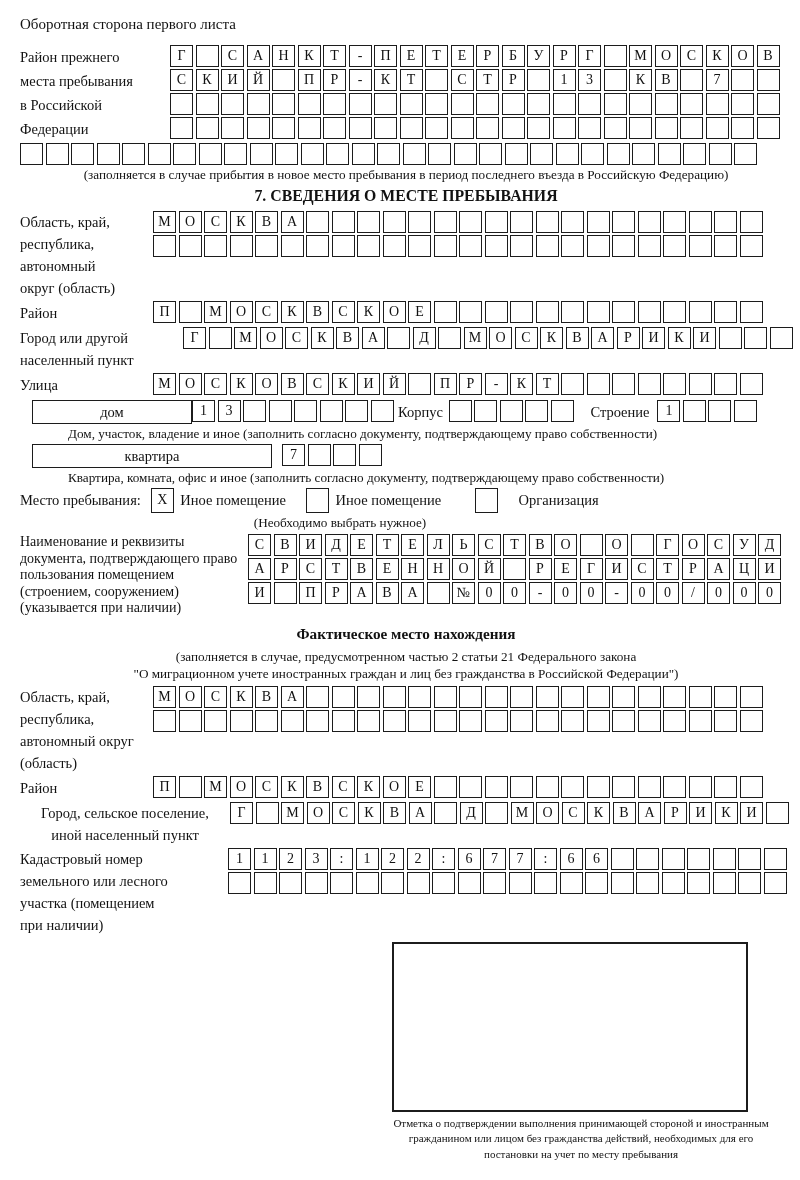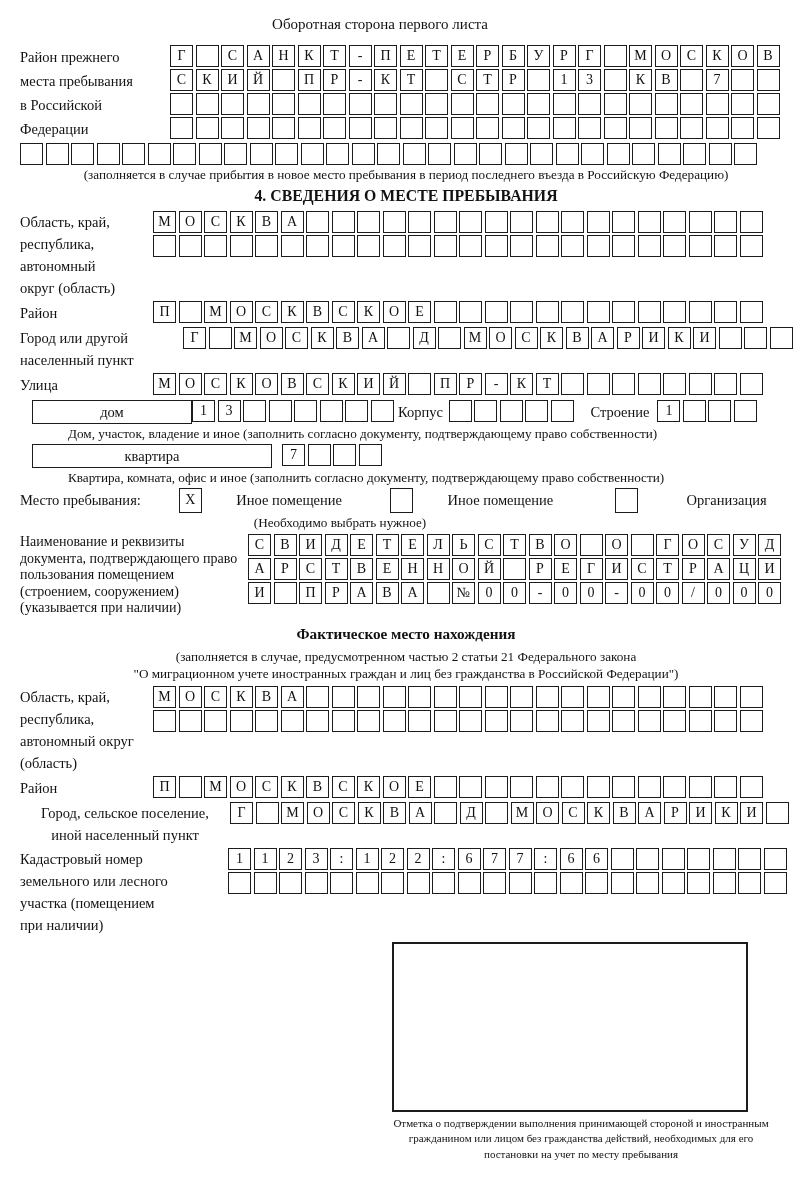--- a/index.html
+++ b/index.html
@@ -1,34 +1,34 @@
 <!DOCTYPE html>
 <html><head>
 <meta charset="utf-8">
 <style>
   html,body{margin:0;padding:0;background:#fff;}
   body{width:800px;height:1180px;color:#121212;font-family:"Liberation Serif",serif;font-size:14.5px;overflow:hidden;}
   .page{box-sizing:border-box;width:800px;height:1180px;padding:16px 8px 0 20px;}
-  .hdr{text-align:center;padding-right:52px;font-size:15px;}
+  .hdr{text-align:left;padding-right:52px;font-size:15px;}
   .cbox{display:inline-block;box-sizing:border-box;width:23px;height:22px;border:1.7px solid #1c1c1c;
         margin-right:2.5px;text-align:center;line-height:19px;font-size:14px;vertical-align:top;background:#fff;}
   .chk{height:25px;line-height:22px;}
   .boxrow{white-space:nowrap;height:22px;margin-bottom:2px;}
   .frow{display:flex;align-items:flex-start;margin-bottom:2px;}
   .flabel{flex:0 0 auto;}
   .flabel div{line-height:24px;}
   .lab-sm div{line-height:22px;}
   .note{font-size:13.2px;text-align:center;line-height:15px;margin:2px 0 2px 0;}
   .note-left{font-size:13.2px;text-align:left;line-height:15px;margin:2px 0 3px 48px;}
   .sect-title{font-weight:bold;text-align:center;font-size:15.8px;margin:5px 0 6px 0;}
   .fact-title{font-weight:bold;text-align:center;font-size:15.2px;margin:8px 0 6px 0;}
   .wrect{box-sizing:border-box;border:1.8px solid #1c1c1c;height:24px;display:flex;align-items:center;
          justify-content:center;background:#fff;}
   .inline-lab{line-height:24px;}
-  .stay{display:flex;align-items:center;margin-top:3px;gap:28px;}
+  .stay{display:flex;align-items:center;margin-top:3px;}
   .stamp-box{box-sizing:border-box;width:356px;height:170px;border:2px solid #1c1c1c;margin:6px 0 4px 372px;background:#fff;}
   .stamp-cap{width:390px;margin-left:366px;text-align:center;font-size:11px;line-height:15.6px;}
   .doc-label{width:228px;font-size:14px;line-height:16.5px;}
 </style>
 </head>
 <body>
 
 <div class="page">
 
   <div class="hdr">Оборотная сторона первого листа</div>
@@ -43,21 +43,21 @@
     <div>
       <div class="boxrow"><span class="cbox">Г</span><span class="cbox"></span><span class="cbox">С</span><span class="cbox">А</span><span class="cbox">Н</span><span class="cbox">К</span><span class="cbox">Т</span><span class="cbox">-</span><span class="cbox">П</span><span class="cbox">Е</span><span class="cbox">Т</span><span class="cbox">Е</span><span class="cbox">Р</span><span class="cbox">Б</span><span class="cbox">У</span><span class="cbox">Р</span><span class="cbox">Г</span><span class="cbox"></span><span class="cbox">М</span><span class="cbox">О</span><span class="cbox">С</span><span class="cbox">К</span><span class="cbox">О</span><span class="cbox">В</span></div>
       <div class="boxrow"><span class="cbox">С</span><span class="cbox">К</span><span class="cbox">И</span><span class="cbox">Й</span><span class="cbox"></span><span class="cbox">П</span><span class="cbox">Р</span><span class="cbox">-</span><span class="cbox">К</span><span class="cbox">Т</span><span class="cbox"></span><span class="cbox">С</span><span class="cbox">Т</span><span class="cbox">Р</span><span class="cbox"></span><span class="cbox">1</span><span class="cbox">3</span><span class="cbox"></span><span class="cbox">К</span><span class="cbox">В</span><span class="cbox"></span><span class="cbox">7</span><span class="cbox"></span><span class="cbox"></span></div>
       <div class="boxrow"><span class="cbox"></span><span class="cbox"></span><span class="cbox"></span><span class="cbox"></span><span class="cbox"></span><span class="cbox"></span><span class="cbox"></span><span class="cbox"></span><span class="cbox"></span><span class="cbox"></span><span class="cbox"></span><span class="cbox"></span><span class="cbox"></span><span class="cbox"></span><span class="cbox"></span><span class="cbox"></span><span class="cbox"></span><span class="cbox"></span><span class="cbox"></span><span class="cbox"></span><span class="cbox"></span><span class="cbox"></span><span class="cbox"></span><span class="cbox"></span></div>
       <div class="boxrow"><span class="cbox"></span><span class="cbox"></span><span class="cbox"></span><span class="cbox"></span><span class="cbox"></span><span class="cbox"></span><span class="cbox"></span><span class="cbox"></span><span class="cbox"></span><span class="cbox"></span><span class="cbox"></span><span class="cbox"></span><span class="cbox"></span><span class="cbox"></span><span class="cbox"></span><span class="cbox"></span><span class="cbox"></span><span class="cbox"></span><span class="cbox"></span><span class="cbox"></span><span class="cbox"></span><span class="cbox"></span><span class="cbox"></span><span class="cbox"></span></div>
     </div>
   </div>
   <div class="boxrow"><span class="cbox"></span><span class="cbox"></span><span class="cbox"></span><span class="cbox"></span><span class="cbox"></span><span class="cbox"></span><span class="cbox"></span><span class="cbox"></span><span class="cbox"></span><span class="cbox"></span><span class="cbox"></span><span class="cbox"></span><span class="cbox"></span><span class="cbox"></span><span class="cbox"></span><span class="cbox"></span><span class="cbox"></span><span class="cbox"></span><span class="cbox"></span><span class="cbox"></span><span class="cbox"></span><span class="cbox"></span><span class="cbox"></span><span class="cbox"></span><span class="cbox"></span><span class="cbox"></span><span class="cbox"></span><span class="cbox"></span><span class="cbox"></span></div>
   <div class="note">(заполняется в случае прибытия в новое место пребывания в период последнего въезда в Российскую Федерацию)</div>
 
-  <div class="sect-title">4. СВЕДЕНИЯ О МЕСТЕ ПРЕБЫВАНИЯ</div>
+  <div class="sect-title">7. СВЕДЕНИЯ О МЕСТЕ ПРЕБЫВАНИЯ</div>
 
   <div class="frow">
     <div class="flabel lab-sm" style="width:133px;">
       <div>Область, край,</div>
       <div>республика,</div>
       <div>автономный</div>
       <div>округ (область)</div>
     </div>
     <div>
       <div class="boxrow"><span class="cbox">М</span><span class="cbox">О</span><span class="cbox">С</span><span class="cbox">К</span><span class="cbox">В</span><span class="cbox">А</span><span class="cbox"></span><span class="cbox"></span><span class="cbox"></span><span class="cbox"></span><span class="cbox"></span><span class="cbox"></span><span class="cbox"></span><span class="cbox"></span><span class="cbox"></span><span class="cbox"></span><span class="cbox"></span><span class="cbox"></span><span class="cbox"></span><span class="cbox"></span><span class="cbox"></span><span class="cbox"></span><span class="cbox"></span><span class="cbox"></span></div>

